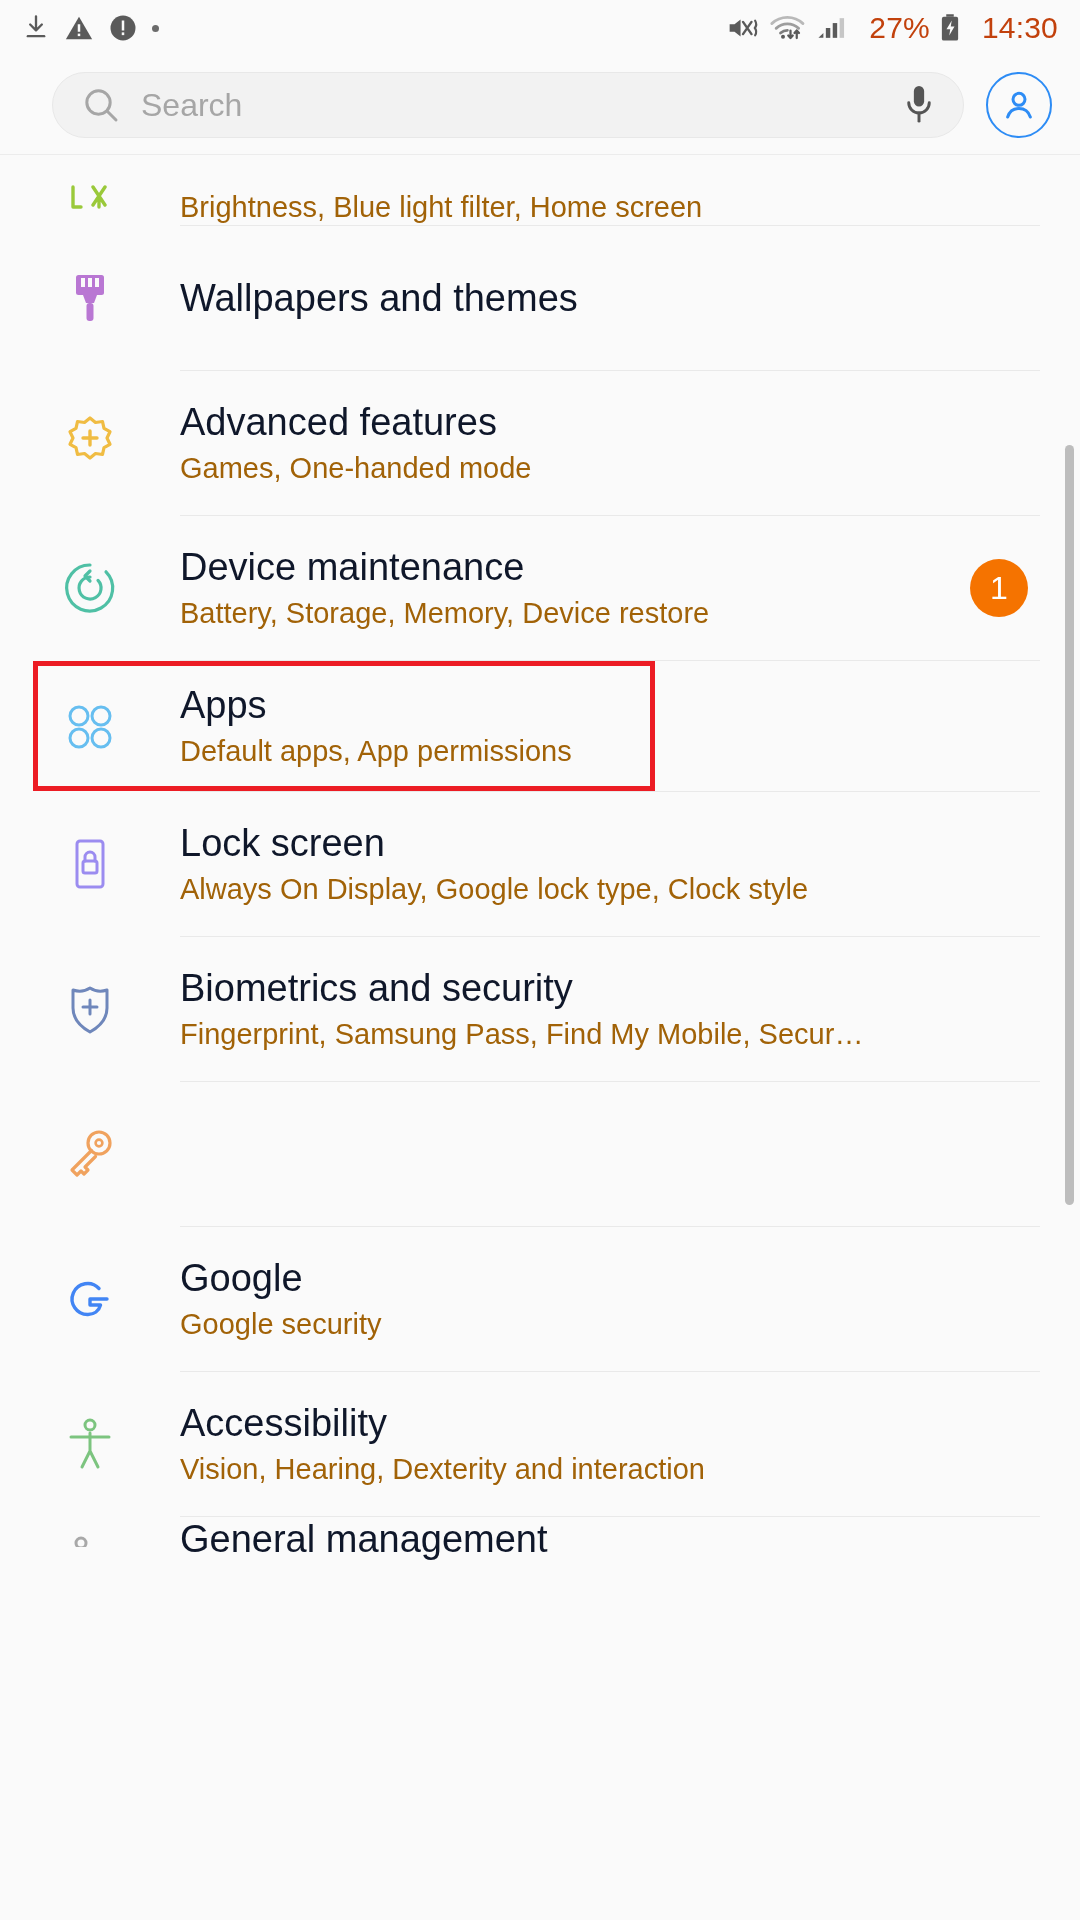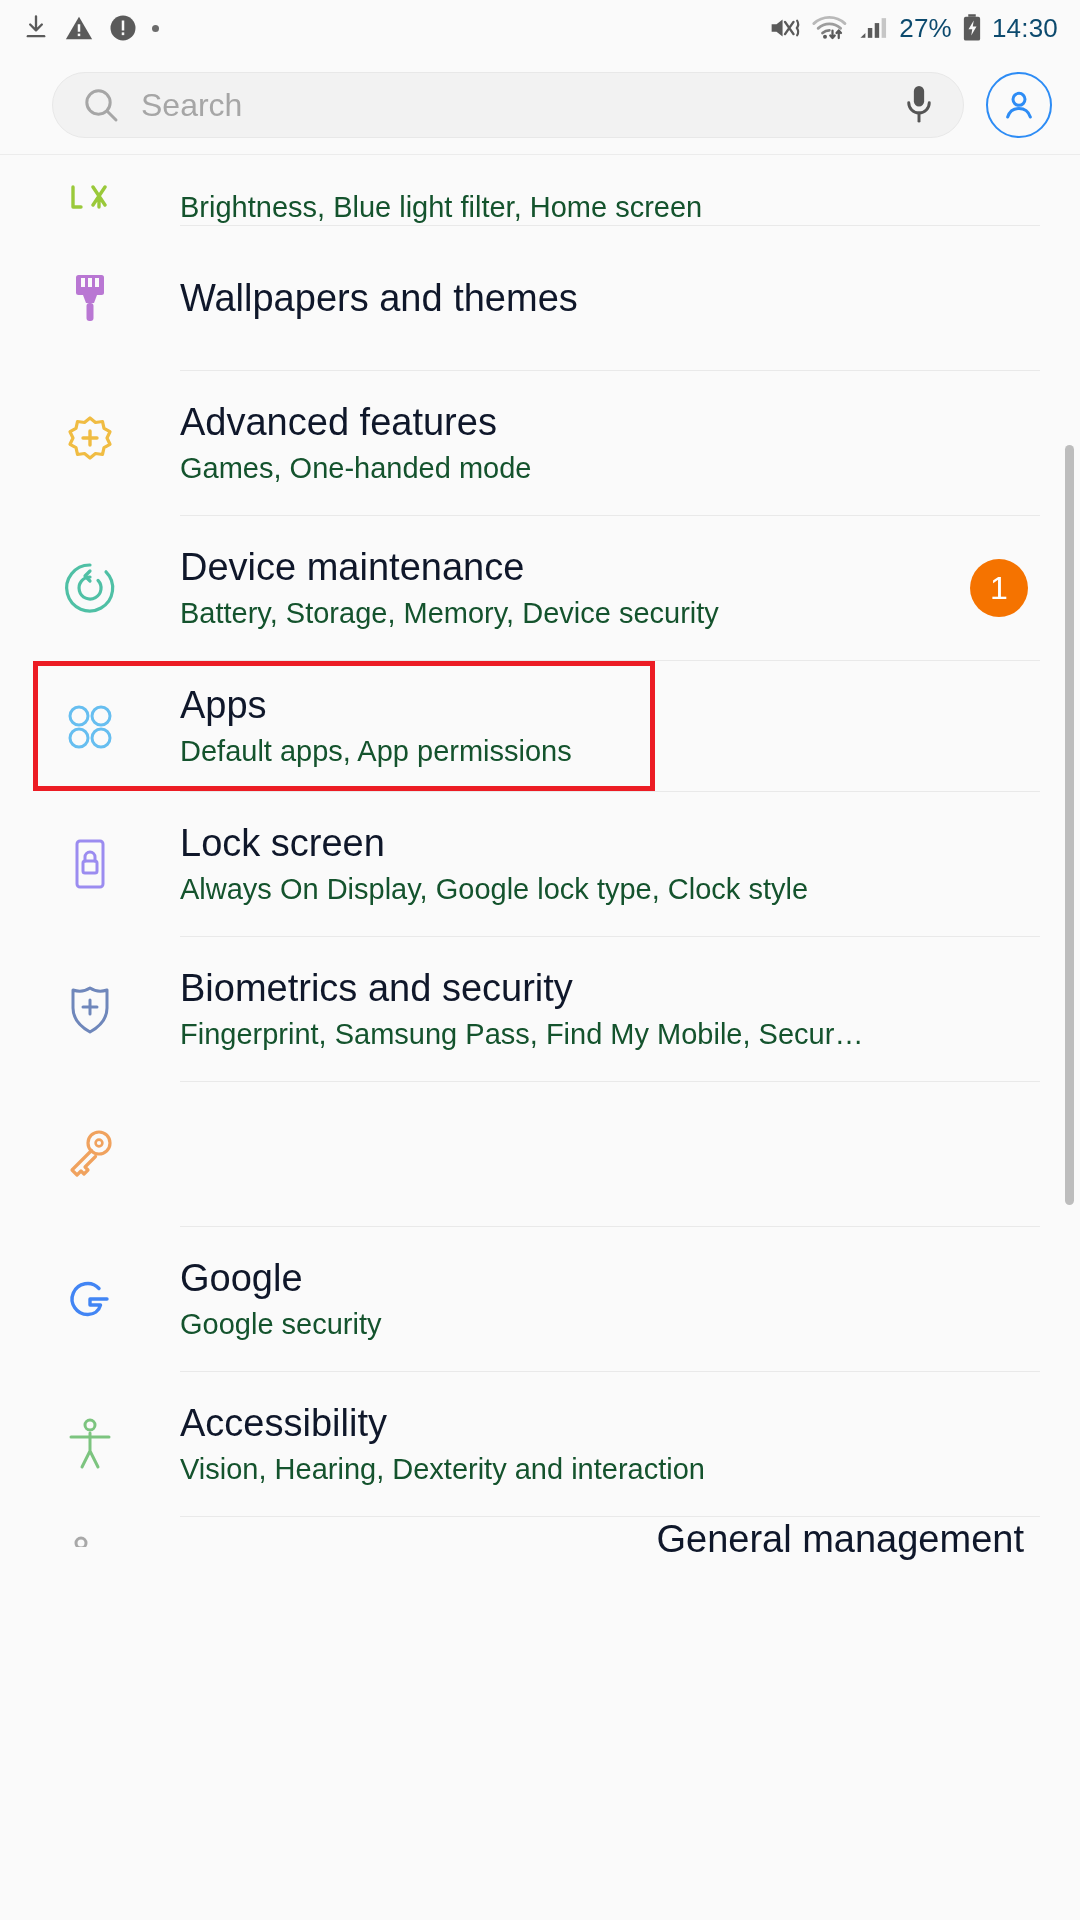--- a/index.html
+++ b/index.html
@@ -14,22 +14,23 @@
   .status-bar {
     height:56px; width:100%;
     display:flex; align-items:center;
     padding:0 22px;
     background:#fafafa;
   }
   .status-left { display:flex; align-items:center; gap:14px; }
   .status-right { margin-left:auto; display:flex; align-items:center; gap:9px; }
   .sb-icon { display:block; }
   .sb-text {
-    font-size:26px; color:#0c4a6e; letter-spacing:.2px;
-    font-family:"Liberation Sans", sans-serif;
+    font-size:30px; color:#c2410c; letter-spacing:.2px;
+    font-family:"Liberation Sans", sans-serif;
+    margin-left:12px;
   }
   .dot-small { width:7px; height:7px; border-radius:50%; background:#6b6b6b; }
 
   
   .search-header {
     height:99px; width:100%;
     display:flex; align-items:center;
     padding:0 28px 0 52px;
     background:#fafafa;
     border-bottom:1px solid #ececec;
@@ -73,21 +74,21 @@
   .row-icon {
     width:180px; flex:none;
     display:flex; align-items:center; justify-content:center;
   }
   .row-body { flex:1; padding-right:16px; }
   .row-title {
     font-size:38px; color:#0f172a; line-height:1.18;
     font-family:"Liberation Sans", sans-serif;
   }
   .row-sub {
-    font-size:29px; color:#14532d; margin-top:6px; line-height:1.2;
+    font-size:29px; color:#a16207; margin-top:6px; line-height:1.2;
     white-space:nowrap; overflow:hidden; text-overflow:ellipsis;
     max-width:690px;
     font-family:"Liberation Sans", sans-serif;
   }
   .divider {
     height:1px; background:#e9e9e9;
     margin-left:180px; margin-right:40px;
   }
   .badge {
     position:absolute; right:52px; top:50%;
@@ -238,21 +239,21 @@
   <div class="row">
     <div class="row-icon">
       <svg width="62" height="62" viewBox="0 0 62 62">
         <path d="M31 8a23 23 0 1 0 16 6.8" stroke="#4fc0a5" stroke-width="3.2" fill="none" stroke-linecap="round"></path>
         <path d="M31 20a11 11 0 1 0 8 3.4" stroke="#4fc0a5" stroke-width="3.2" fill="none" stroke-linecap="round"></path>
         <path d="M31 14l-5 5 5 5" stroke="#4fc0a5" stroke-width="3.2" fill="none" stroke-linecap="round" stroke-linejoin="round"></path>
       </svg>
     </div>
     <div class="row-body">
       <div class="row-title">Device maintenance</div>
-      <div class="row-sub">Battery, Storage, Memory, Device security</div>
+      <div class="row-sub">Battery, Storage, Memory, Device restore</div>
     </div>
     <div class="badge">1</div>
   </div>
   <div class="divider"></div>
 
   <div class="highlight-wrap">
     <div class="row" style="min-height:130px;">
       <div class="row-icon">
         <svg width="62" height="62" viewBox="0 0 62 62">
           <circle cx="20" cy="21" r="9" stroke="#66bef0" stroke-width="3" fill="none"></circle>
@@ -331,21 +332,21 @@
         <path d="M31 20v18M31 38l-8 16M31 38l8 16" stroke="#7cc47f" stroke-width="3" fill="none" stroke-linecap="round"></path>
       </svg>
     </div>
     <div class="row-body">
       <div class="row-title">Accessibility</div>
       <div class="row-sub">Vision, Hearing, Dexterity and interaction</div>
     </div>
   </div>
   <div class="divider"></div>
 
-  <div class="row" style="min-height:60px;align-items:flex-start;text-align:right;">
+  <div class="row" style="min-height:60px;align-items:flex-start;">
     <div class="row-icon" style="align-items:flex-start;">
       <svg width="62" height="30" viewBox="0 0 62 30">
         <circle cx="22" cy="26" r="5" stroke="#a8a8a8" stroke-width="3" fill="none"></circle>
       </svg>
     </div>
     <div class="row-body">
       <div class="row-title">General management</div>
     </div>
   </div>
 

